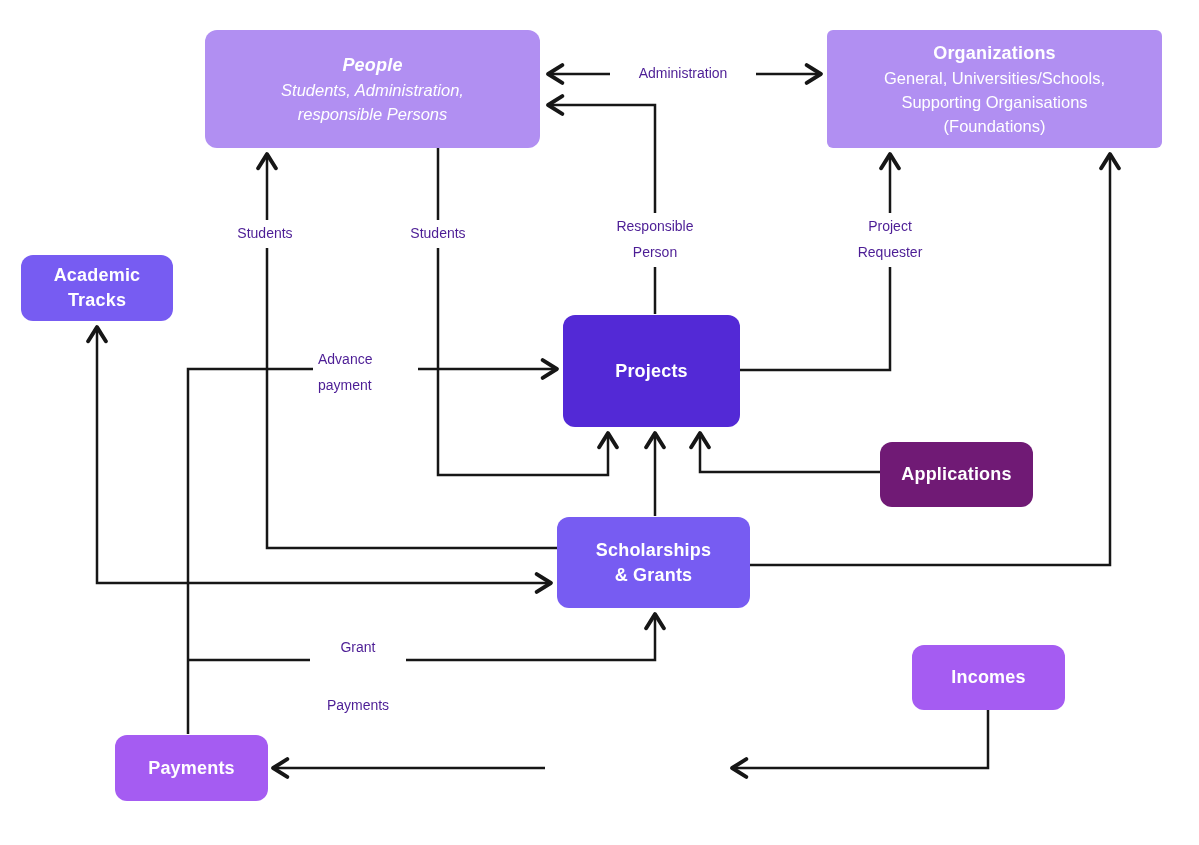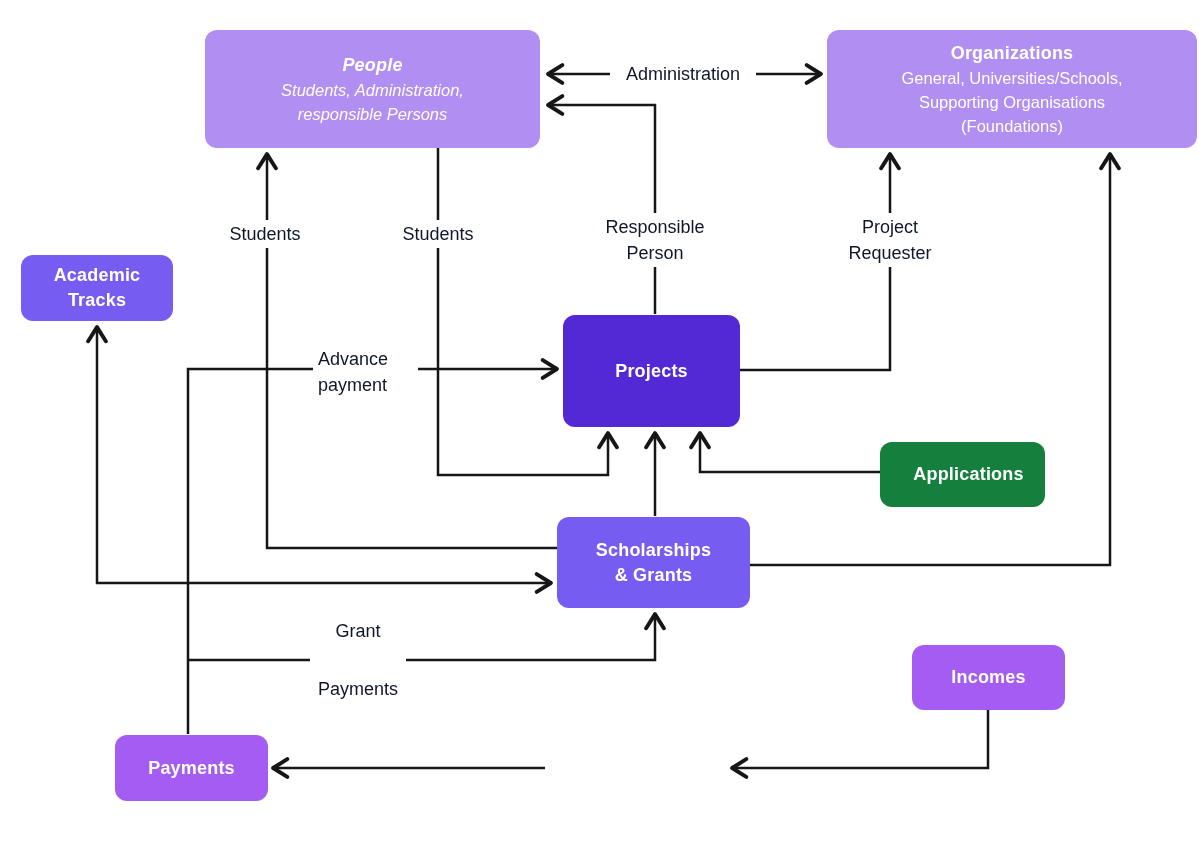--- a/index.html
+++ b/index.html
@@ -19,30 +19,30 @@
     align-items:center;justify-content:center;
     text-align:center;
     color:#ffffff;
   }
   .node .title{font-weight:700;font-size:18px;line-height:25px;letter-spacing:.2px;}
   .node .sub{font-weight:400;font-size:16.5px;line-height:24px;}
   .edge-label{
     position:absolute;
     z-index:3;
     background:#ffffff;
-    color:#0f172a;
-    font-size:18px;line-height:26px;
+    color:#4c1d95;
+    font-size:14px;line-height:26px;
     display:flex;flex-direction:column;
-    align-items:center;justify-content:center;
+    align-items:center;
     text-align:center;
   }
   .edge-label.align-left{align-items:flex-start;text-align:left;}
   
   #node-people{left:205px;top:30px;width:335px;height:118px;}
-  #node-organizations{left:827px;top:30px;width:370px;height:118px;}
+  #node-organizations{left:827px;top:30px;width:335px;height:118px;border-radius:6px;}
   #node-academic-tracks{left:21px;top:255px;width:152px;height:66px;}
   #node-projects{left:563px;top:315px;width:177px;height:112px;}
   #node-applications{left:880px;top:442px;width:153px;height:65px;}
   #node-scholarships{left:557px;top:517px;width:193px;height:91px;}
   #node-incomes{left:912px;top:645px;width:153px;height:65px;}
   #node-payments{left:115px;top:735px;width:153px;height:66px;}
   #node-bank-account{left:545px;top:718px;width:182px;height:95px;}
   
   #lbl-administration{left:610px;top:60px;width:146px;height:28px;}
   #lbl-students-1{left:220px;top:220px;width:90px;height:28px;}
@@ -96,21 +96,21 @@
 
   <div class="node" id="node-academic-tracks" style="background: rgb(119, 92, 242);">
     <div class="title">Academic</div>
     <div class="title">Tracks</div>
   </div>
 
   <div class="node" id="node-projects" style="background: rgb(83, 41, 214);">
     <div class="title">Projects</div>
   </div>
 
-  <div class="node" id="node-applications" style="background: #15803d; padding-left: 12px;">
+  <div class="node" id="node-applications" style="background: #701a75;">
     <div class="title">Applications</div>
   </div>
 
   <div class="node" id="node-scholarships" style="background: rgb(119, 92, 242);">
     <div class="title">Scholarships</div>
     <div class="title">&amp; Grants</div>
   </div>
 
   <div class="node" id="node-incomes" style="background: rgb(165, 92, 242);">
     <div class="title">Incomes</div>

